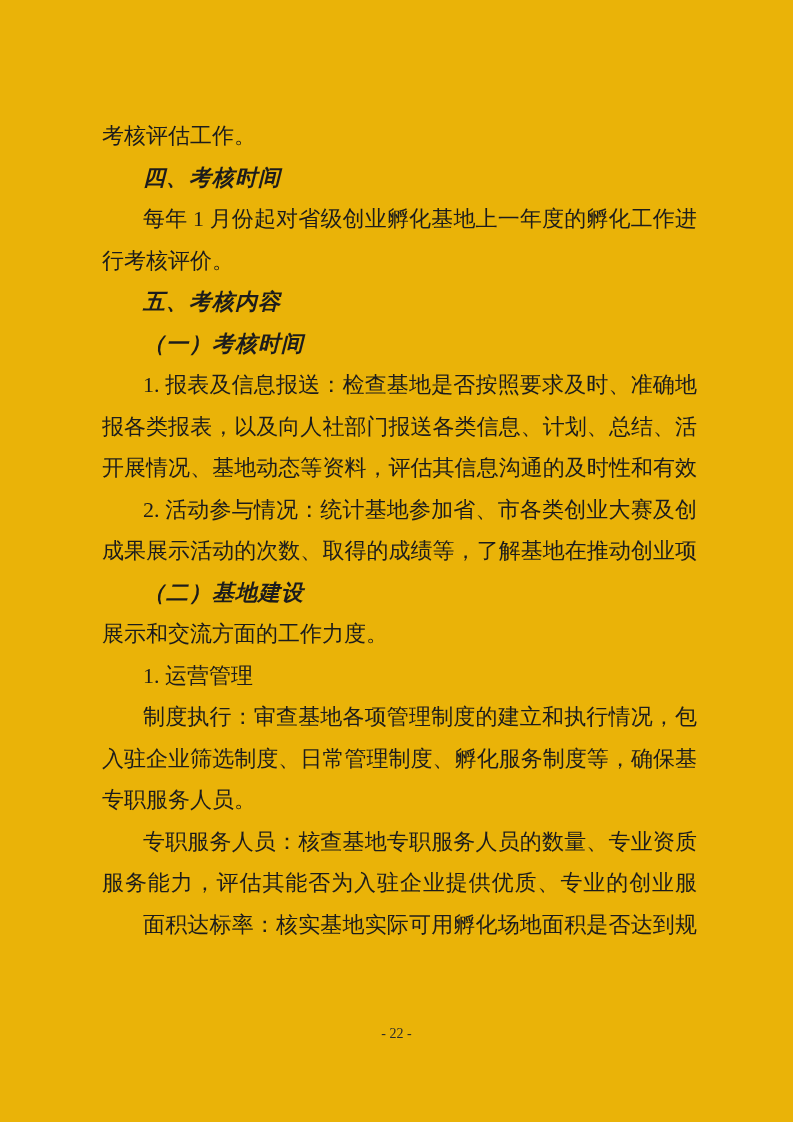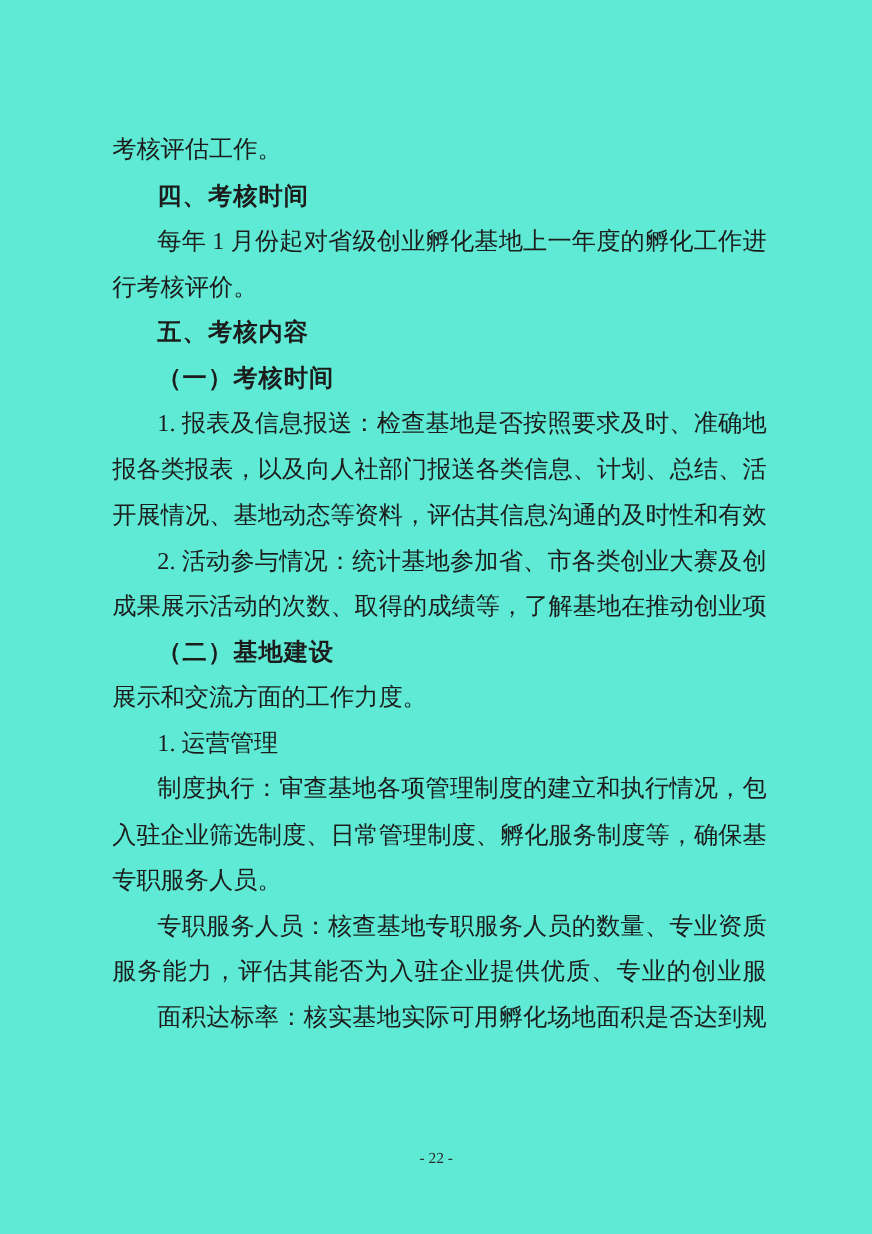--- a/index.html
+++ b/index.html
@@ -4,21 +4,21 @@
 <style>
   html, body {
     margin: 0;
     padding: 0;
     background: #ffffff;
   }
   .page {
     position: relative;
     width: 793px;
     height: 1122px;
-    background: #5eead4;
+    background: #eab308;
     overflow: hidden;
     color: #1c1c1c;
     font-family: "Liberation Serif", serif;
   }
   .content {
     position: absolute;
     left: 102px;
     top: 115px;
     width: 595px;
   }
@@ -34,32 +34,32 @@
   .line.fill {
     text-align-last: justify;
   }
   .line.indent {
     text-indent: 41px;
   }
   .line.heading {
     font-family: "Liberation Sans", sans-serif;
     font-weight: bold;
     letter-spacing: 1px;
+    font-style: italic;
   }
   .page-number {
     position: absolute;
     top: 1024px;
     left: 0;
     width: 100%;
     text-align: center;
     font-size: 14px;
     line-height: 20px;
     color: #2a2a2a;
     font-family: "Liberation Serif", serif;
-    margin-top: 20px;
   }
 </style>
 </head>
 <body>
 
 <div class="page">
   <div class="content" id="document-body">
       <div class="line body">考核评估工作。</div>
       <div class="line heading indent">四、考核时间</div>
       <div class="line body indent fill">每年 1 月份起对省级创业孵化基地上一年度的孵化工作进</div>

